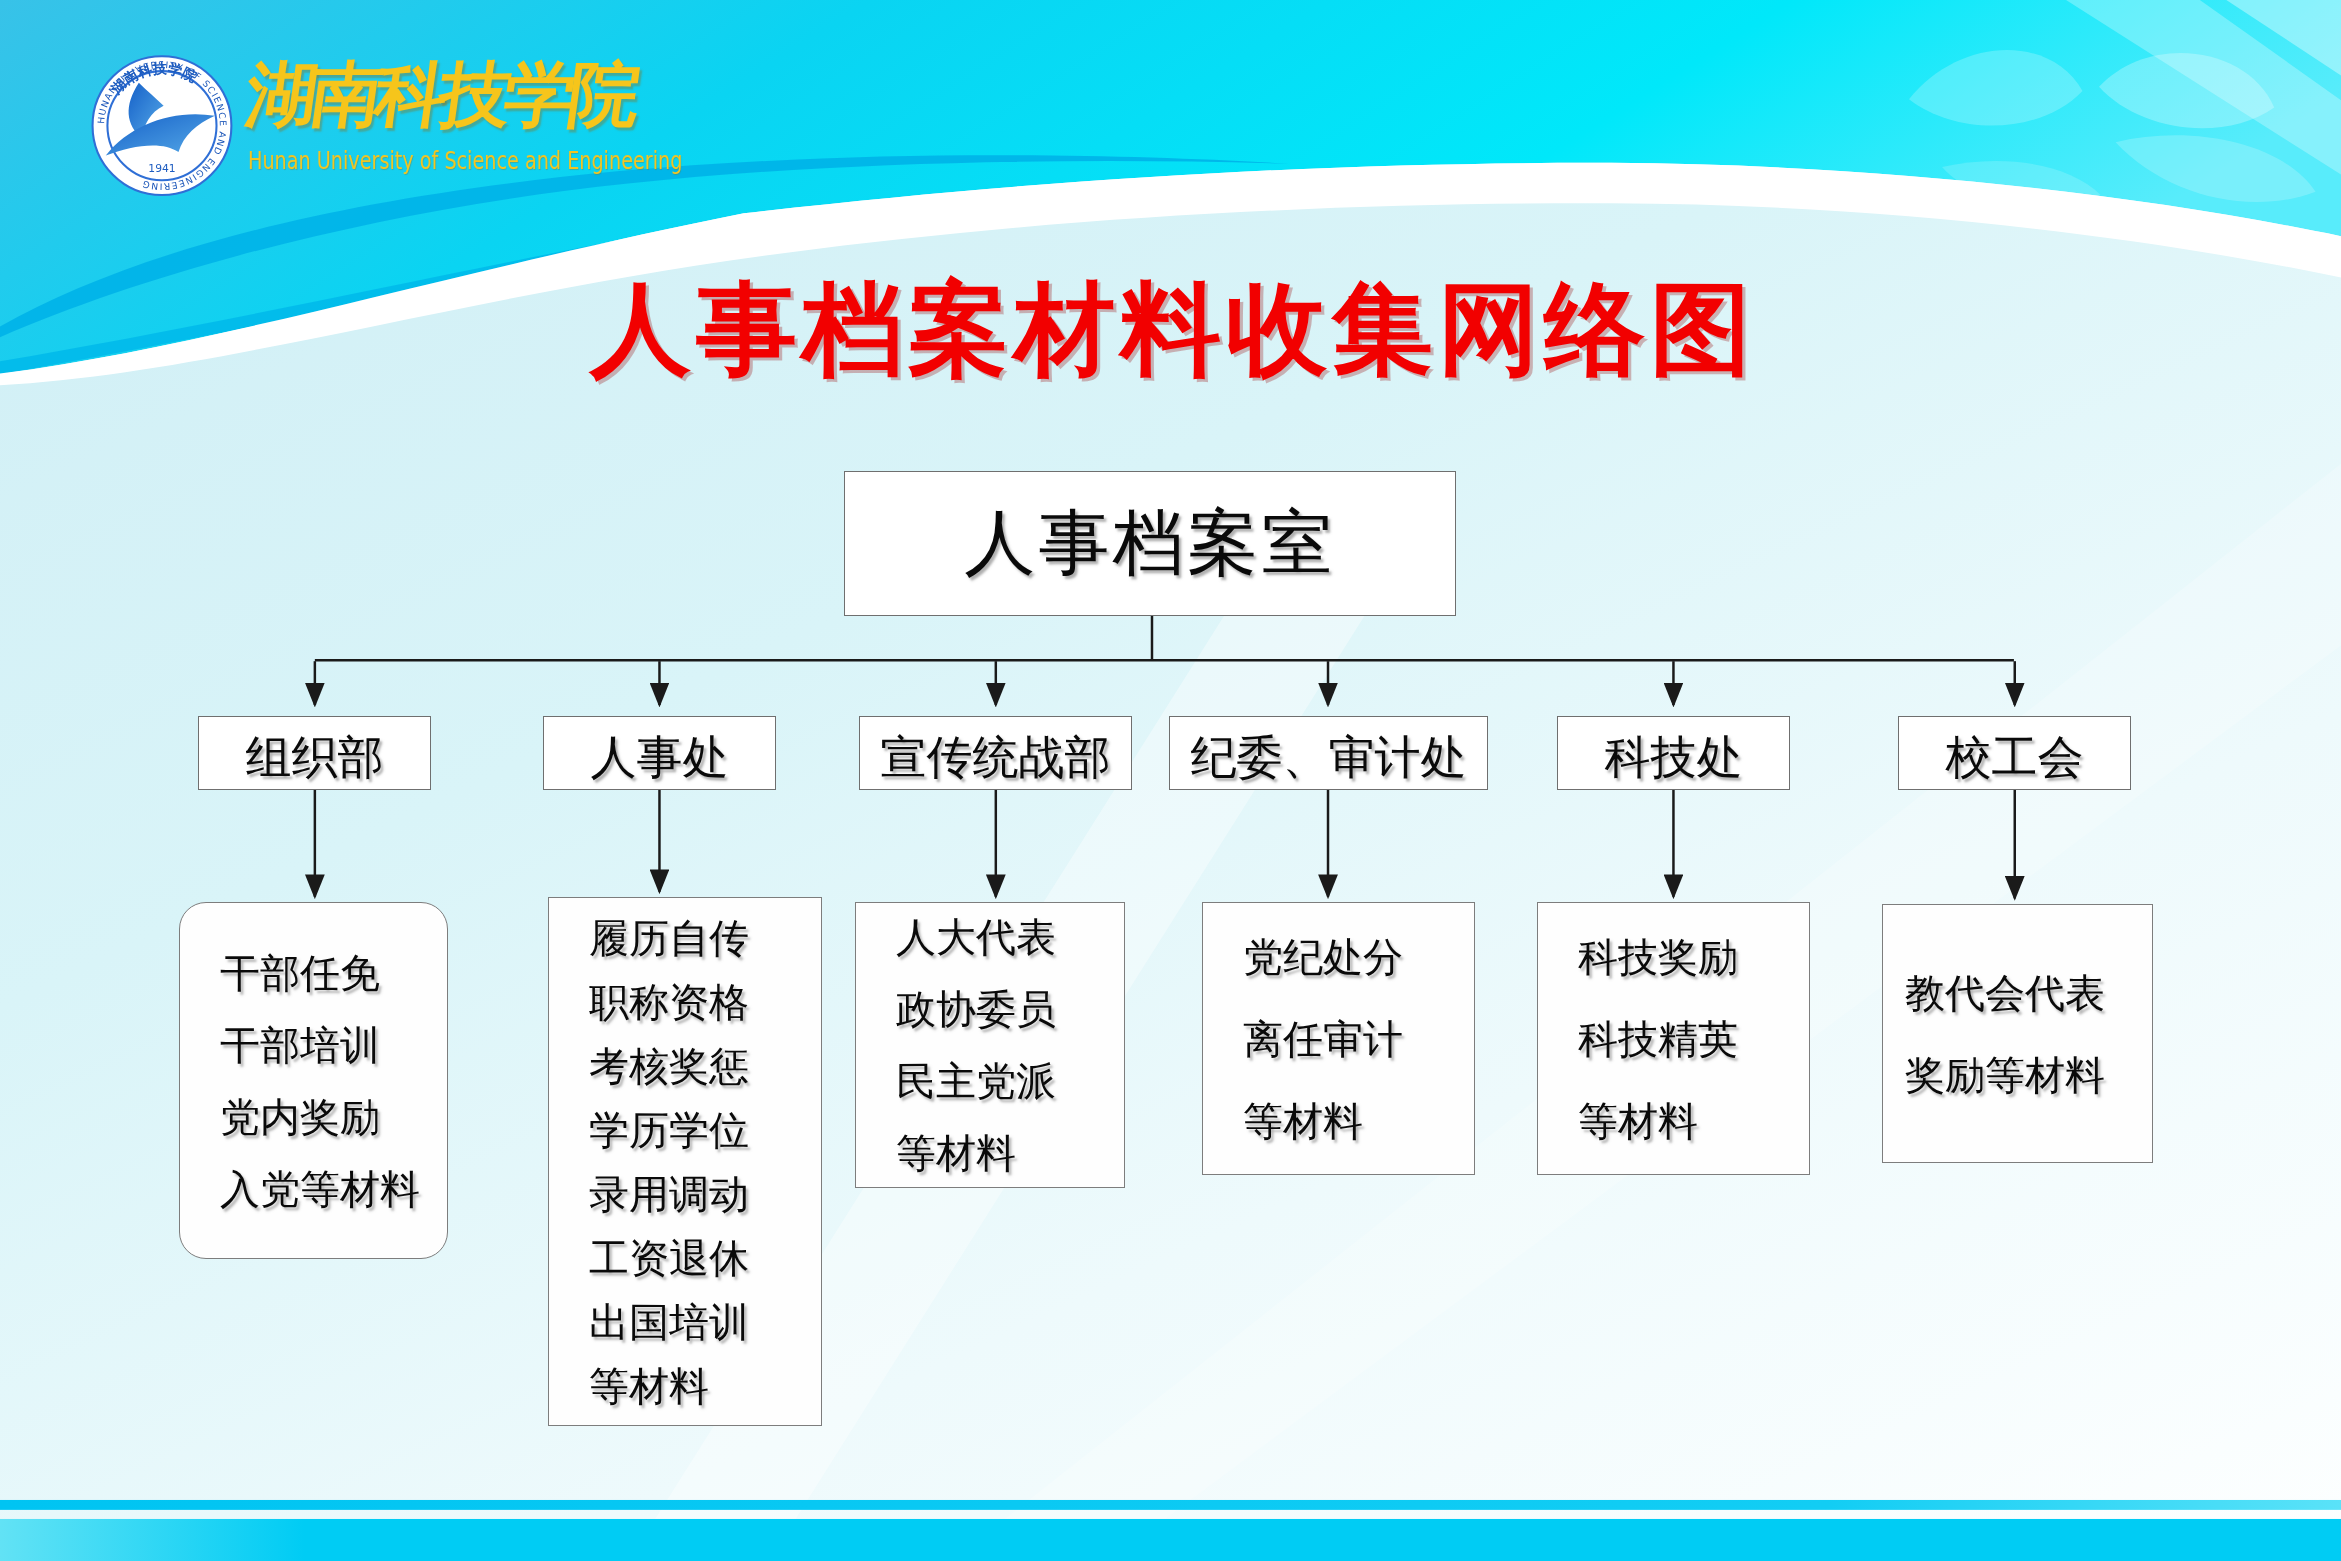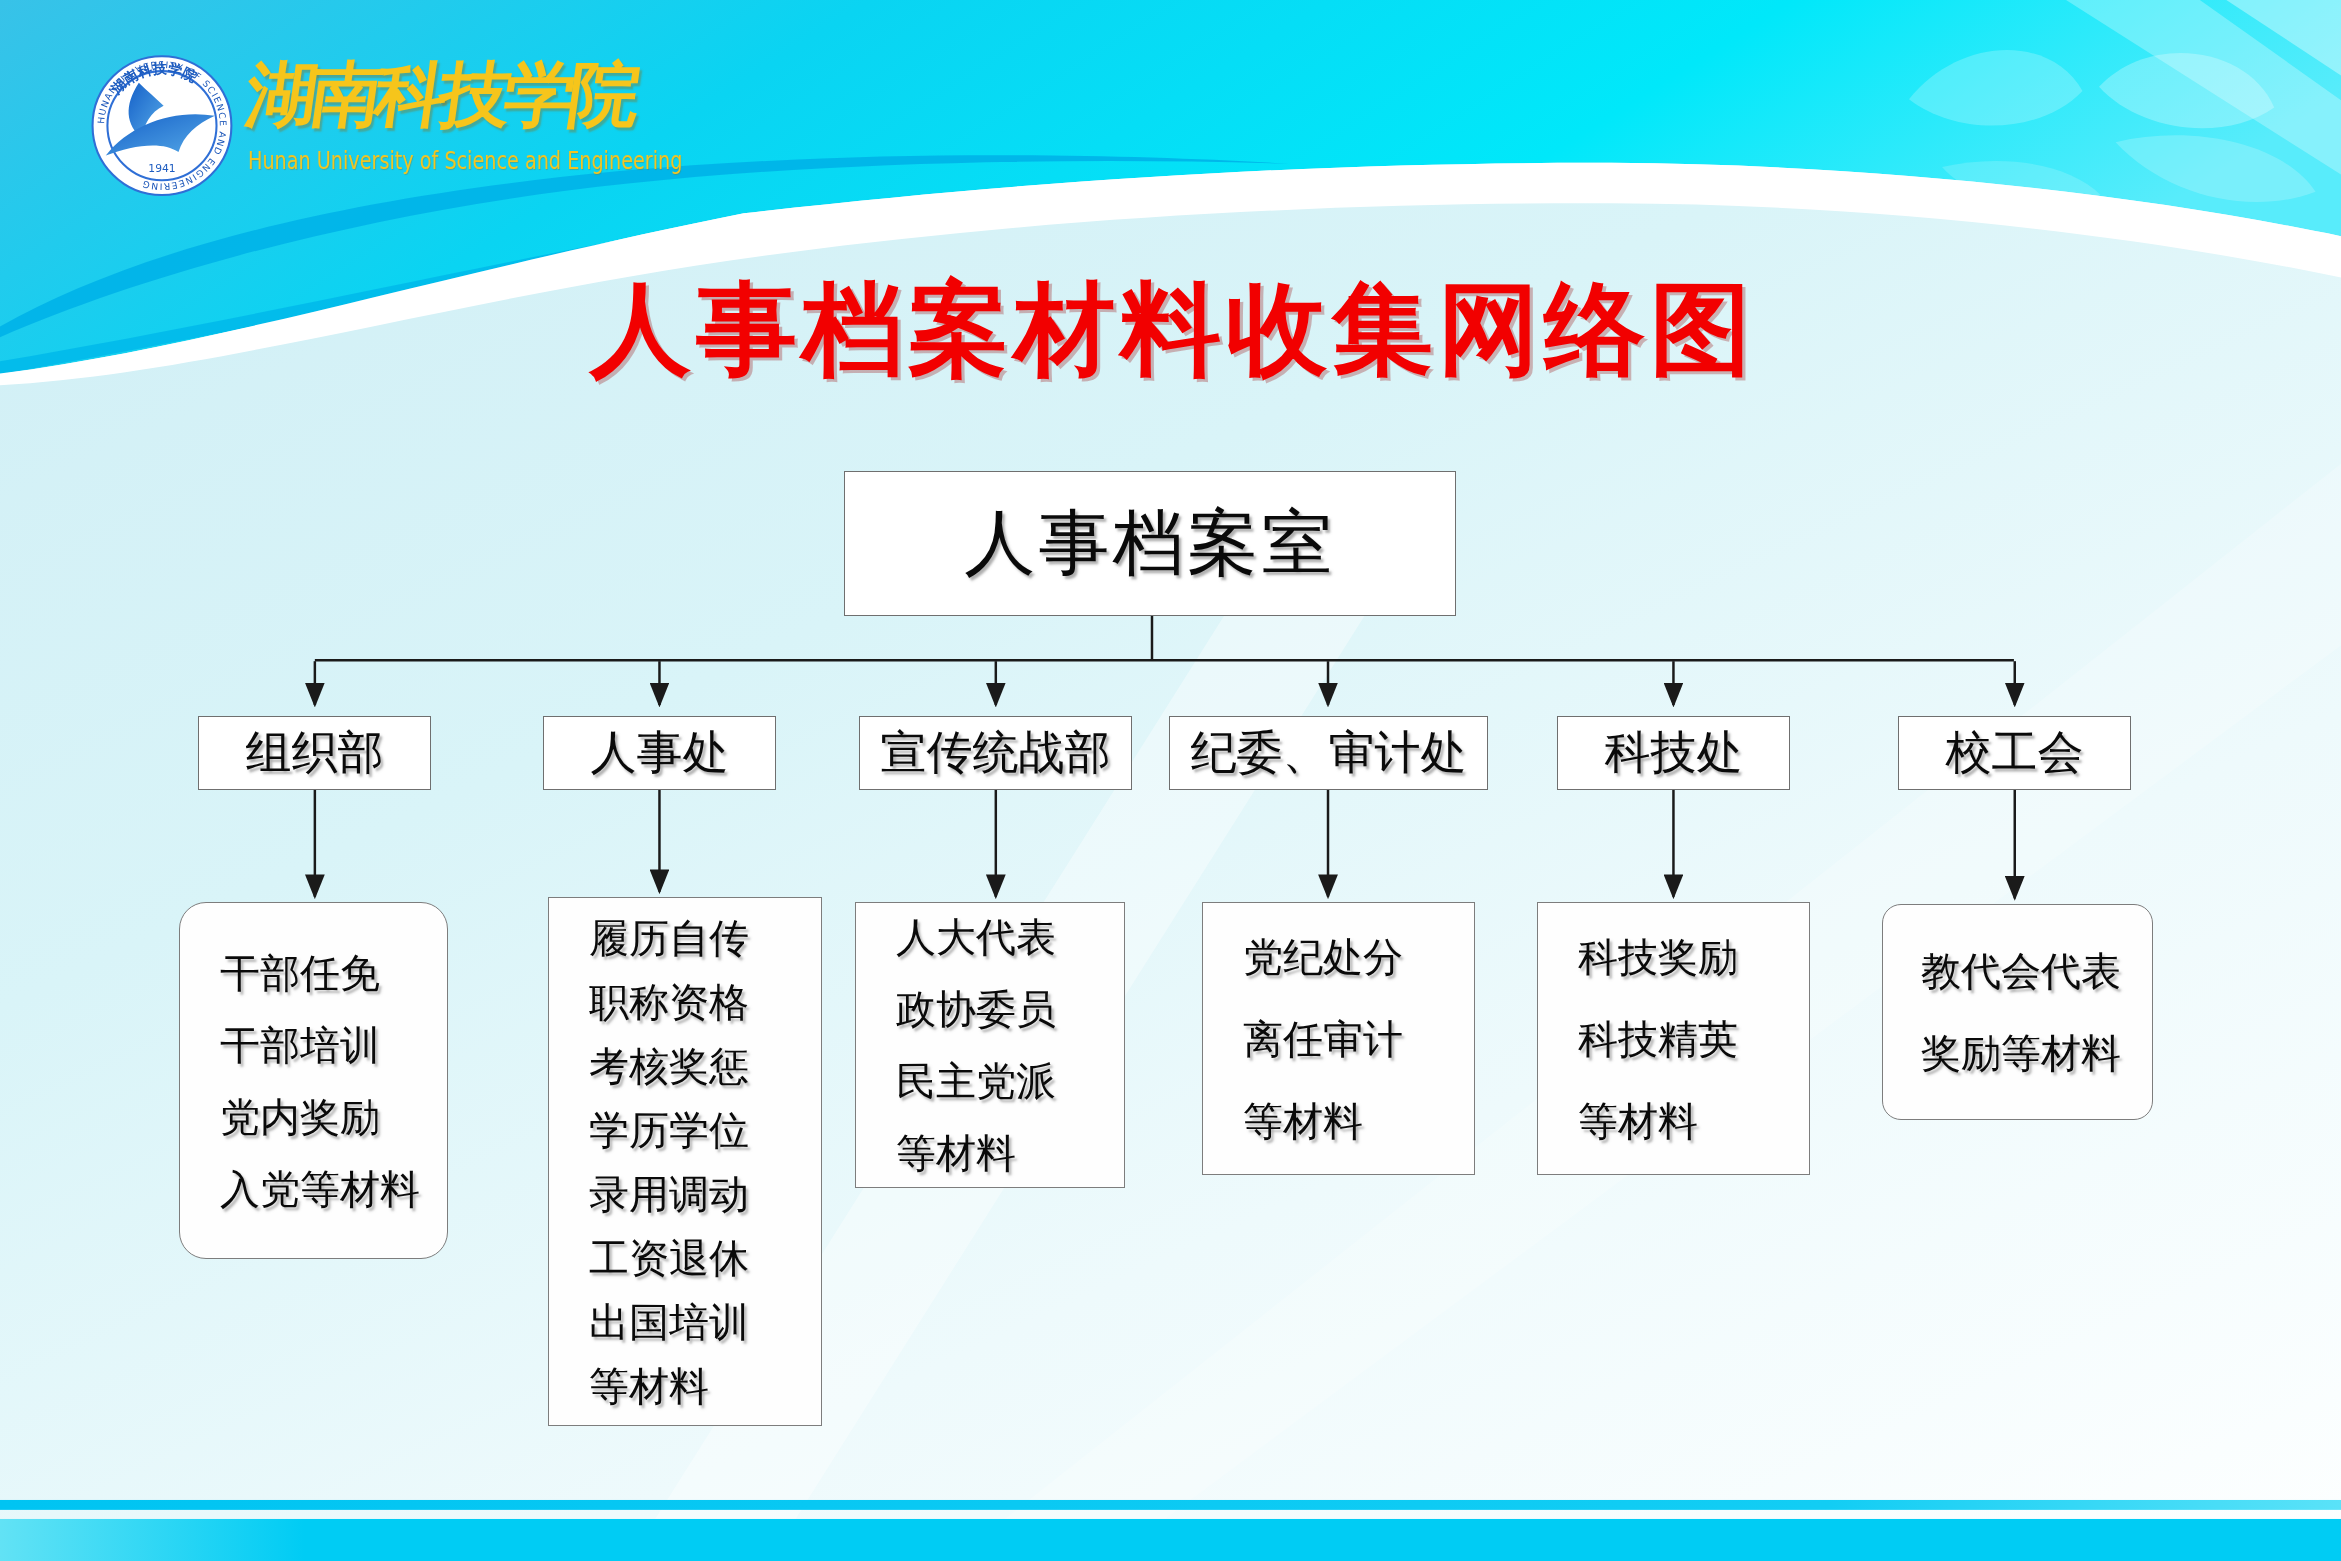--- a/index.html
+++ b/index.html
@@ -28,21 +28,21 @@
     font-size:101px;font-weight:bold;color:#f20000;letter-spacing:5px;white-space:nowrap;
     text-shadow:3.3px 3.3px 0 rgba(150,0,0,.28);
   }
   .node{
     position:absolute;z-index:2;background:#ffffff;border:1.7px solid #6f6f6f;
     display:flex;align-items:center;justify-content:center;
     color:#0a0a0a;box-sizing:border-box;margin-top:7px;
   }
   .node .txt{text-shadow:2.5px 2.5px 2.5px rgba(110,110,110,.55);white-space:nowrap;}
   .root-box{font-size:71px;letter-spacing:3.3px;}
-  .dept-box{font-size:46px;}
+  .dept-box{font-size:46px;align-items:flex-end;}
   .mat-box{
     position:absolute;z-index:2;background:#fefefe;border:1.7px solid #7d7d7d;
     display:flex;flex-direction:column;justify-content:center;
     box-sizing:border-box;padding-left:40px;
     font-size:40px;color:#0a0a0a;
   }
   .mat-box div{text-shadow:2.5px 2.5px 2.5px rgba(110,110,110,.5);white-space:nowrap;}
 </style>
 </head>
 <body>
@@ -200,19 +200,19 @@
     <div>离任审计</div>
     <div>等材料</div>
   </div>
 
   <div class="mat-box" style="left:1537px;top:902px;width:273px;height:273px;line-height:82px;">
     <div>科技奖励</div>
     <div>科技精英</div>
     <div>等材料</div>
   </div>
 
-  <div class="mat-box" style="left:1882px;top:904px;width:271px;height:216px;line-height:82px;padding-left:38px;border-radius:19px;">
+  <div class="mat-box" style="left:1882px;top:904px;width:271px;height:259px;line-height:82px;padding-left:22px;">
     <div>教代会代表</div>
     <div>奖励等材料</div>
   </div>
 
 </div>
 
 
 </body></html>

